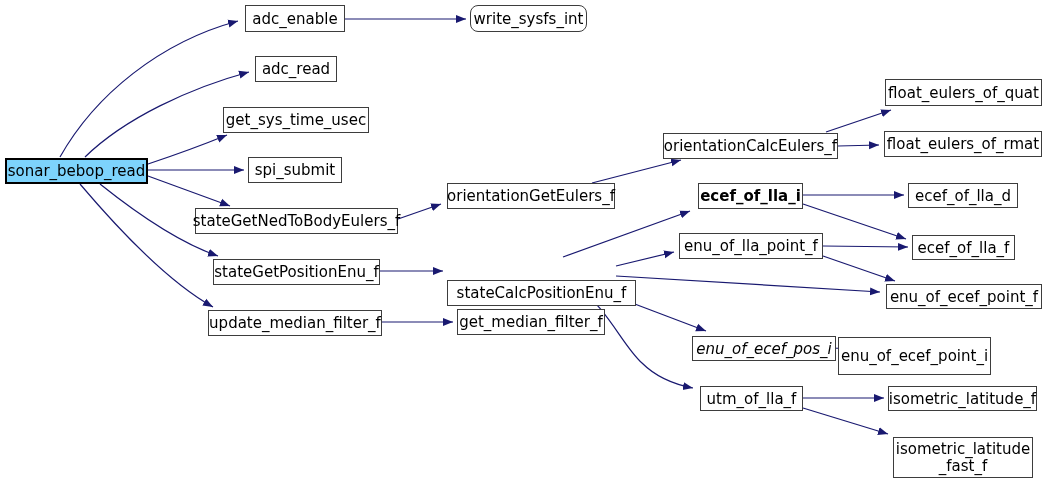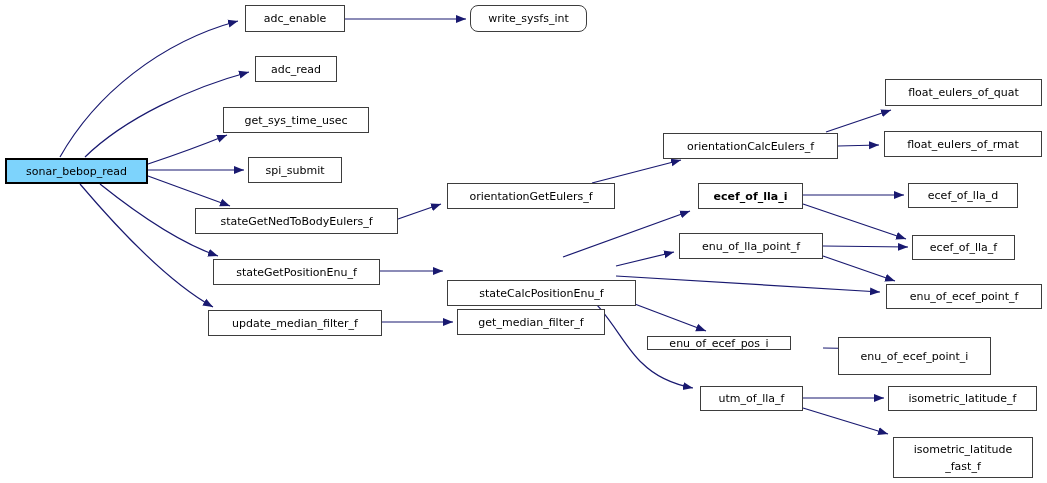--- a/index.html
+++ b/index.html
@@ -11,21 +11,21 @@
     font-family:"DejaVu Sans","Liberation Sans",sans-serif;
     overflow:hidden;
   }
   #edges{position:absolute;left:0;top:0;width:1047px;height:483px;}
   .node{
     position:absolute;
     box-sizing:border-box;
     background:#ffffff;
     border:1px solid #3d3d3d;
     color:#000;
-    font-size:11px;
+    font-size:15px;
     display:flex;
     align-items:center;
     justify-content:center;
     text-align:left;
     white-space:nowrap;
     cursor:pointer;
   }
   .node.root{
     background:#7dd3fc;
     border:2px solid #000;
@@ -82,21 +82,21 @@
   <div class="node" style="left:248px;top:157px;width:94px;height:26px;">spi_submit</div>
   <div class="node" style="left:195px;top:208px;width:203px;height:26px;">stateGetNedToBodyEulers_f</div>
   <div class="node" style="left:213px;top:259px;width:167px;height:26px;">stateGetPositionEnu_f</div>
   <div class="node" style="left:208px;top:310px;width:174px;height:26px;">update_median_filter_f</div>
   <div class="node" style="left:447px;top:183px;width:168px;height:26px;">orientationGetEulers_f</div>
   <div class="node" style="left:447px;top:258px;width:189px;height:26px;margin-top:22px;">stateCalcPositionEnu_f</div>
   <div class="node" style="left:457px;top:309px;width:148px;height:26px;">get_median_filter_f</div>
   <div class="node" style="left:663px;top:133px;width:175px;height:26px;">orientationCalcEulers_f</div>
   <div class="node" style="left:698px;top:183px;width:105px;height:26px;font-weight:bold;">ecef_of_lla_i</div>
   <div class="node" style="left:679px;top:233px;width:144px;height:26px;">enu_of_lla_point_f</div>
-  <div class="node" style="left:647px;top:336px;width:144px;height:14px;">enu_of_ecef_pos_i</div>
+  <div class="node" style="left:692px;top:336px;width:144px;height:25px;font-style:italic;">enu_of_ecef_pos_i</div>
   <div class="node" style="left:700px;top:386px;width:103px;height:25px;">utm_of_lla_f</div>
   <div class="node" style="left:885px;top:79px;width:157px;height:27px;">float_eulers_of_quat</div>
   <div class="node" style="left:884px;top:131px;width:158px;height:26px;">float_eulers_of_rmat</div>
   <div class="node" style="left:908px;top:183px;width:110px;height:25px;">ecef_of_lla_d</div>
   <div class="node" style="left:912px;top:235px;width:103px;height:25px;">ecef_of_lla_f</div>
   <div class="node" style="left:886px;top:284px;width:156px;height:25px;">enu_of_ecef_point_f</div>
   <div class="node" style="left:838px;top:337px;width:153px;height:38px;">enu_of_ecef_point_i</div>
   <div class="node" style="left:888px;top:386px;width:149px;height:25px;">isometric_latitude_f</div>
   <div class="node multiline" style="left:893px;top:437px;width:140px;height:41px;">
     <span>isometric_latitude</span>

